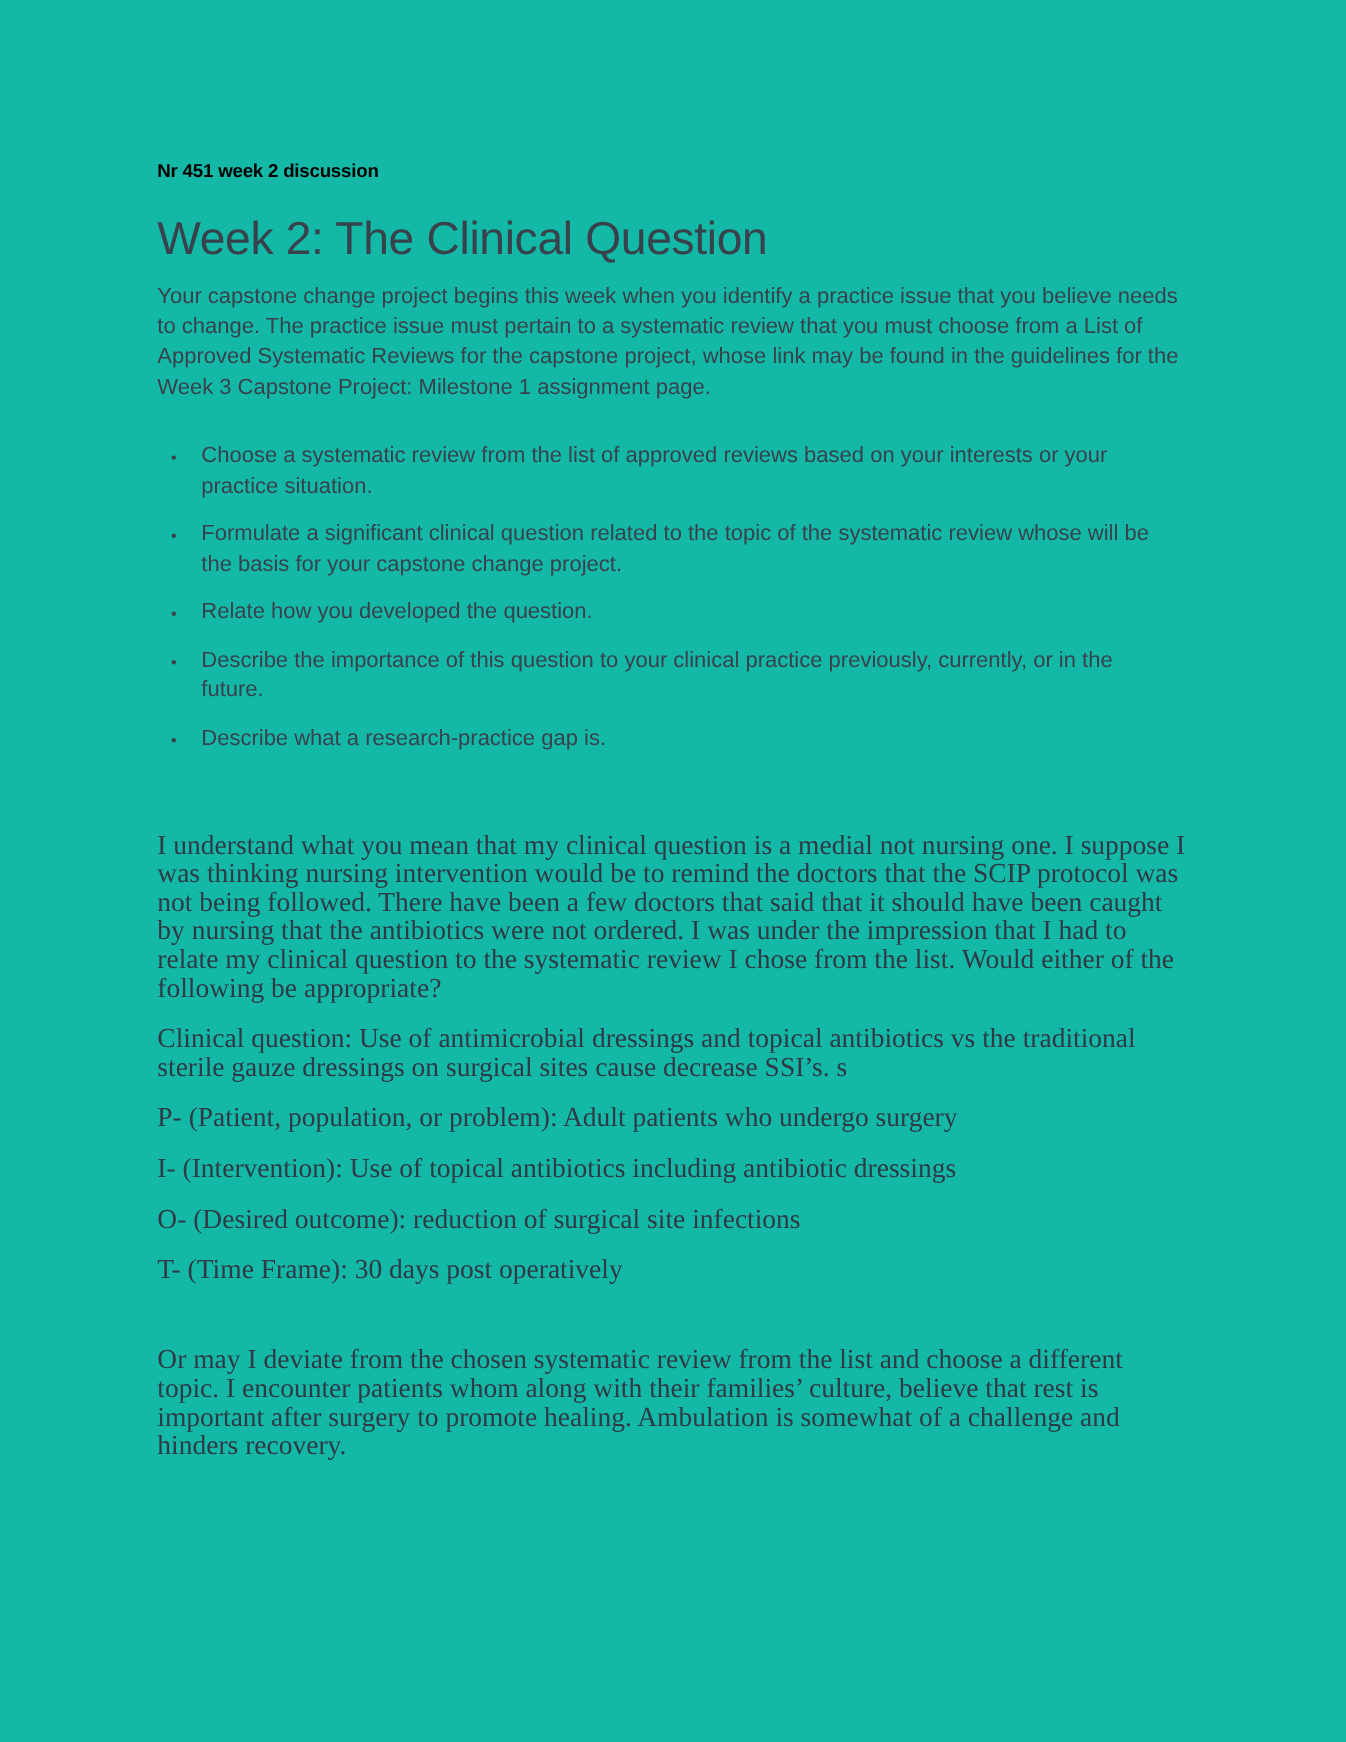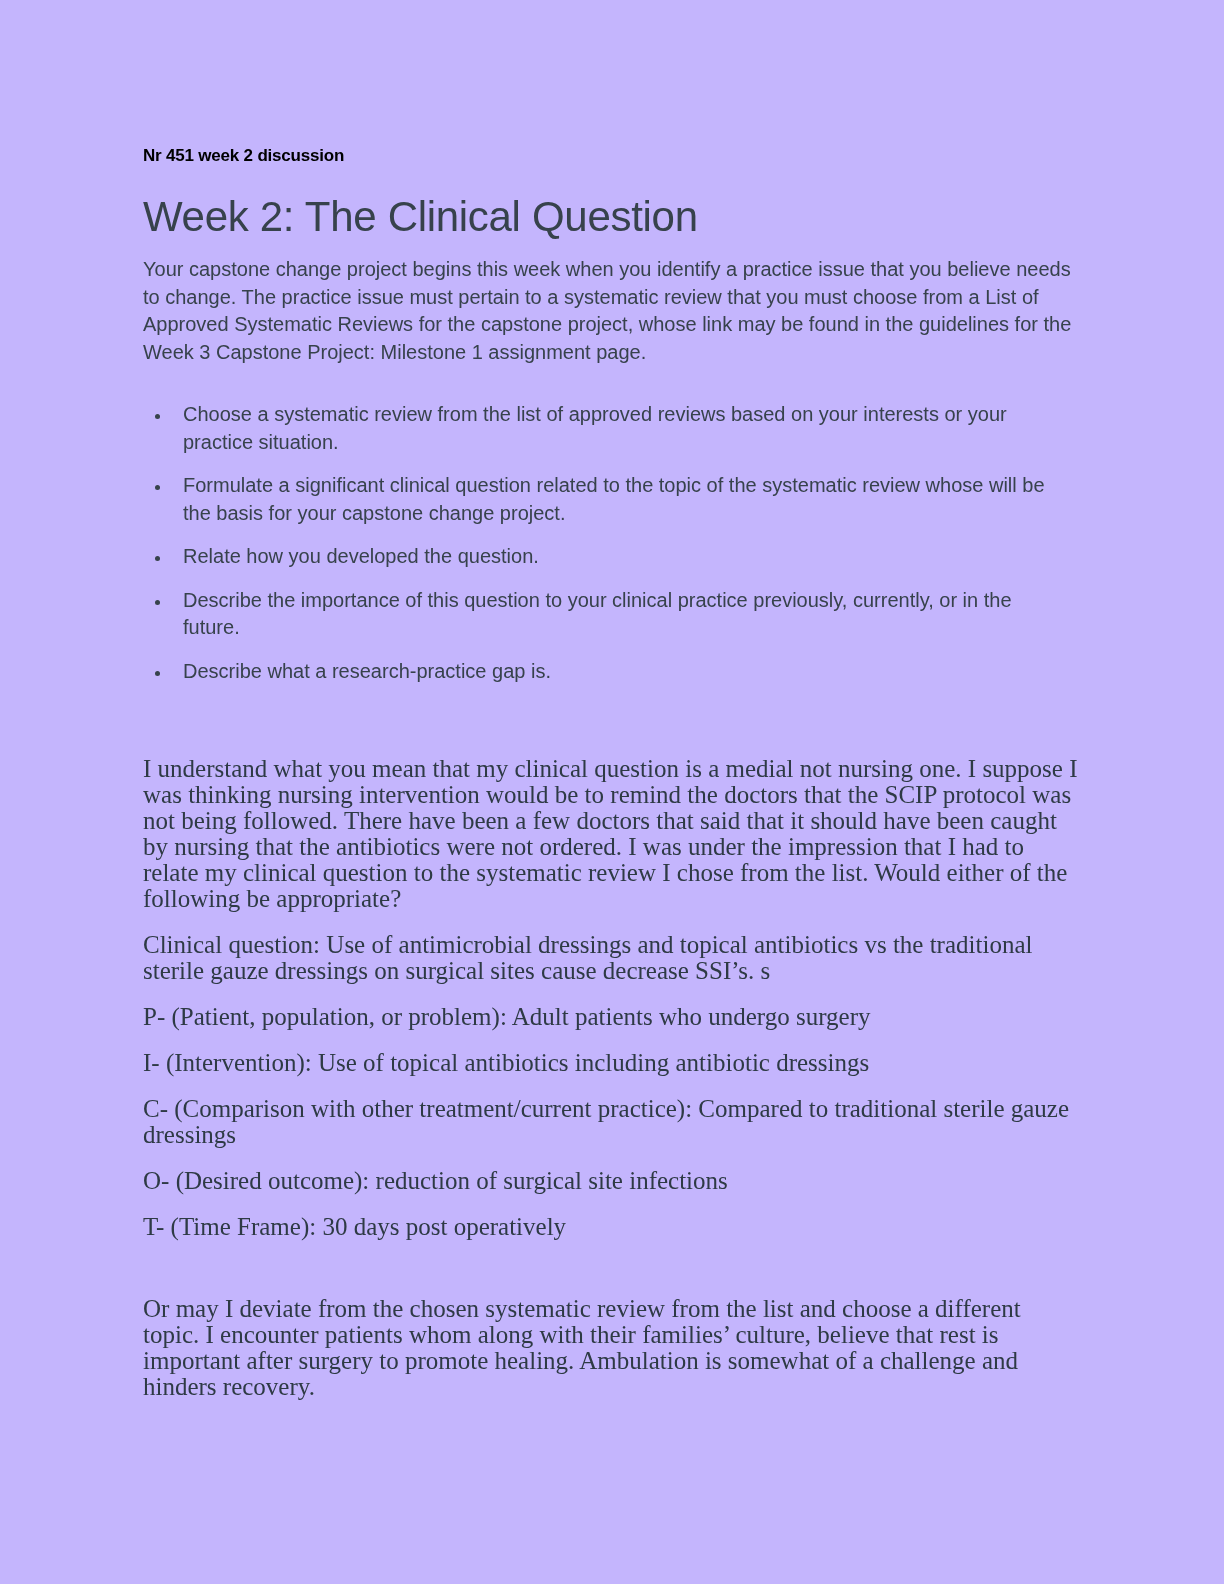--- a/index.html
+++ b/index.html
@@ -6,21 +6,21 @@
   html, body { background: #ffffff; }
   body {
     width: 1224px;
     height: 1584px;
     font-family: "Liberation Sans", sans-serif;
     overflow: hidden;
   }
   .page {
     width: 1224px;
     height: 1584px;
-    background: #c4b5fd;
+    background: #14b8a6;
     padding: 145px 144px 0 143px;
     position: relative;
   }
 
   
   .doc-label {
     font-family: "Liberation Sans", sans-serif;
     font-size: 17px;
     font-weight: 700;
     color: #000000;
@@ -102,21 +102,20 @@
   <div class="discussion">
 
     <p>I understand what you mean that my clinical question is a medial not nursing one. I suppose I was thinking nursing intervention would be to remind the doctors that the SCIP protocol was not being followed. There have been a few doctors that said that it should have been caught by nursing that the antibiotics were not ordered. I was under the impression that I had to relate my clinical question to the systematic review I chose from the list. Would either of the following be appropriate?</p>
 
     <p><strong>Clinical question:</strong><span> Use of antimicrobial dressings and topical antibiotics vs the traditional sterile gauze dressings on surgical sites cause decrease SSI’s. s</span></p>
 
     <p><strong>P-</strong><span> (Patient, population, or problem): Adult patients who undergo surgery</span></p>
 
     <p><strong>I-</strong><span> (Intervention): Use of topical antibiotics including antibiotic dressings</span></p>
 
-    <p><strong>C-</strong><span> (Comparison with other treatment/current practice): Compared to traditional sterile gauze dressings</span></p>
 
     <p><strong>O-</strong><span> (Desired outcome): reduction of surgical site infections</span></p>
 
     <p><strong>T-</strong><span> (Time Frame): 30 days post operatively</span></p>
 
     <p class="closing">Or may I deviate from the chosen systematic review from the list and choose a different topic. I encounter patients whom along with their families’ culture, believe that rest is important after surgery to promote healing. Ambulation is somewhat of a challenge and hinders recovery.</p>
 
   </div>
 
 </div>

